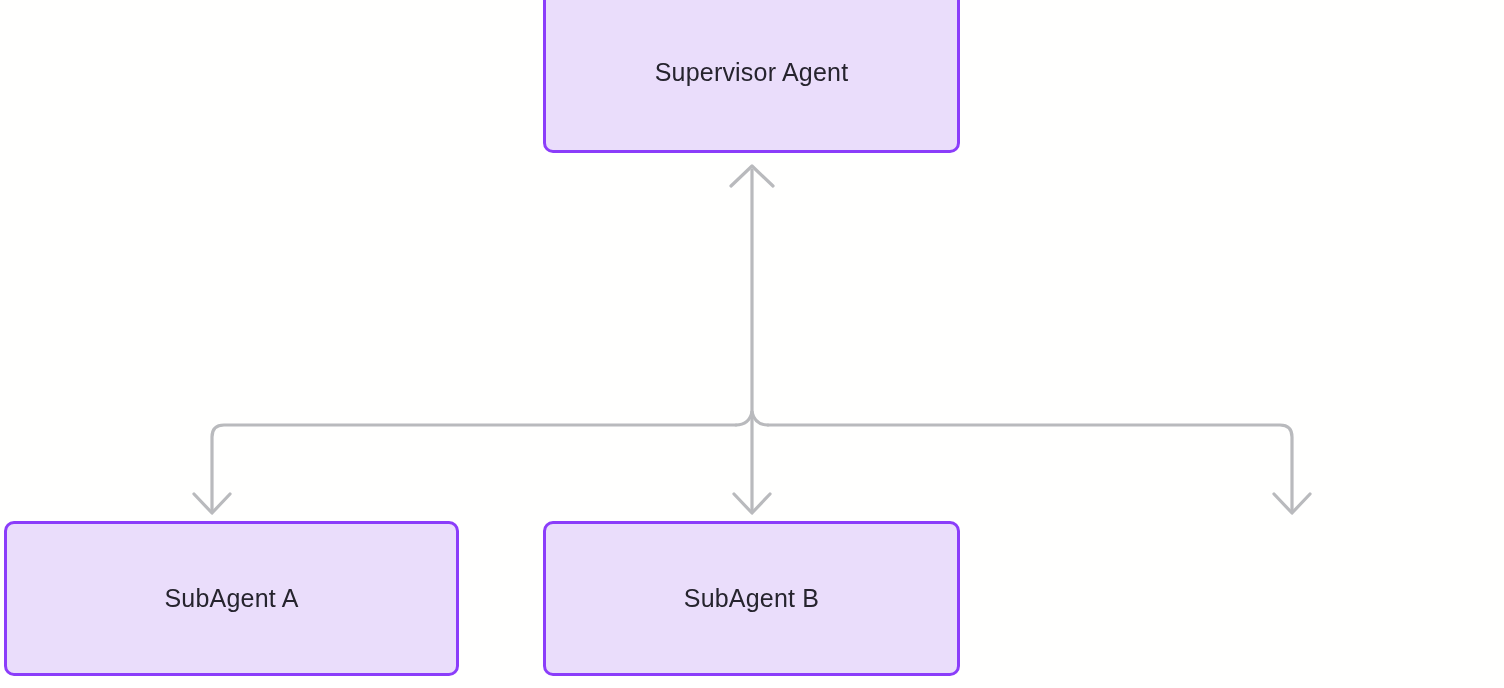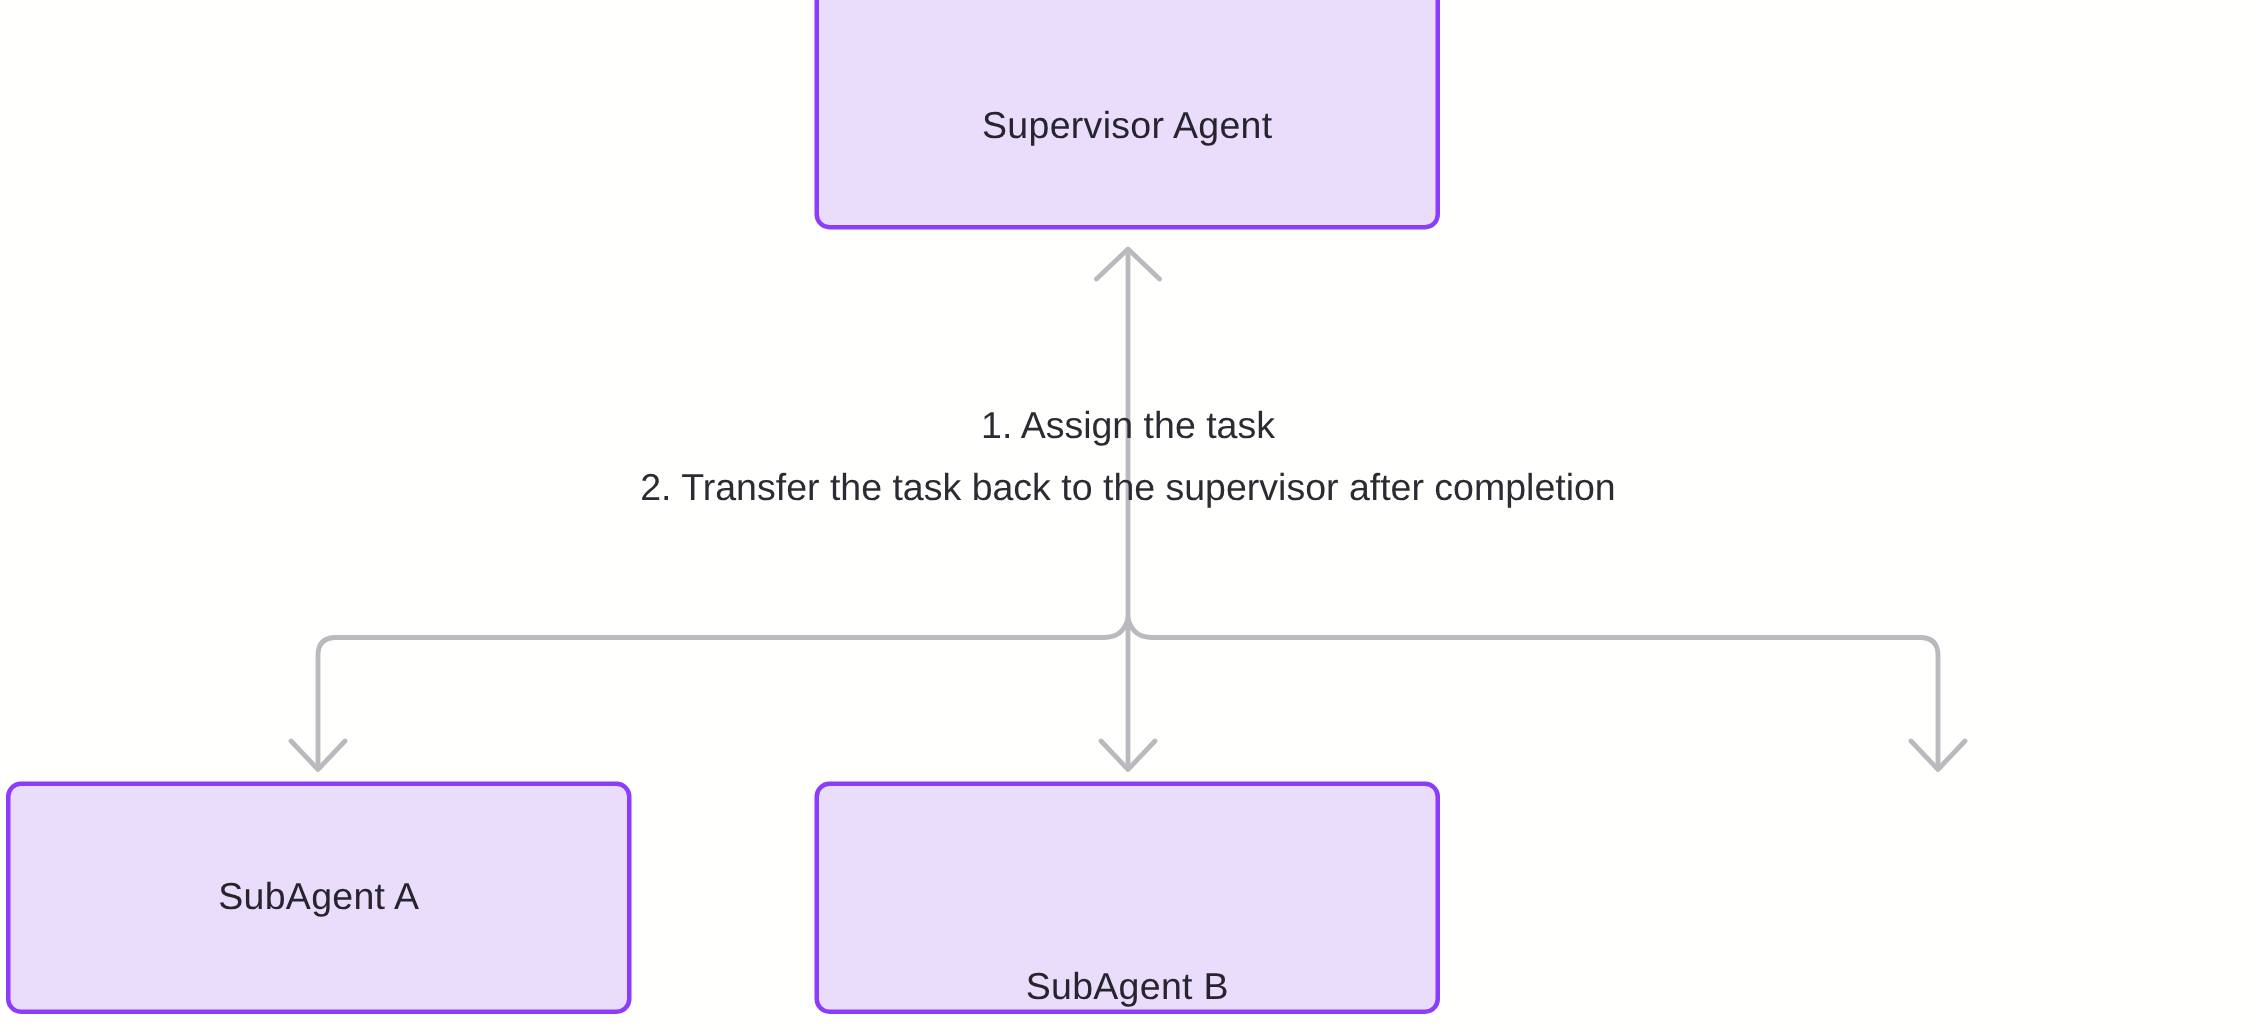--- a/index.html
+++ b/index.html
@@ -42,34 +42,33 @@
     white-space: nowrap;
   }
   #node-supervisor {
     left: 543px;
     top: -44px;
     width: 417px;
     height: 197px;
   }
   #node-supervisor .node-label {
     position: relative;
-    top: 30px;
+    top: 18px;
   }
   #node-sub-a {
     left: 4px;
     top: 521px;
-    width: 417px;
+    width: 455px;
     height: 155px;
   }
   #node-sub-b {
     left: 543px;
     top: 521px;
     width: 417px;
     height: 155px;
-    align-items: flex-end;
   }
   #node-sub-c {
     left: 1083px;
     top: 521px;
     width: 417px;
     height: 155px;
   }
   #edge-label {
     position: absolute;
     left: 252px;
@@ -112,16 +111,14 @@
 
   <div class="node" id="node-sub-a">
     <span class="node-label">SubAgent A</span>
   </div>
 
   <div class="node" id="node-sub-b">
     <span class="node-label">SubAgent B</span>
   </div>
 
 
-  <div id="edge-label">1. Assign the task
-2. Transfer the task back to the supervisor after completion</div>
 
 </div>
 
 </body></html>

